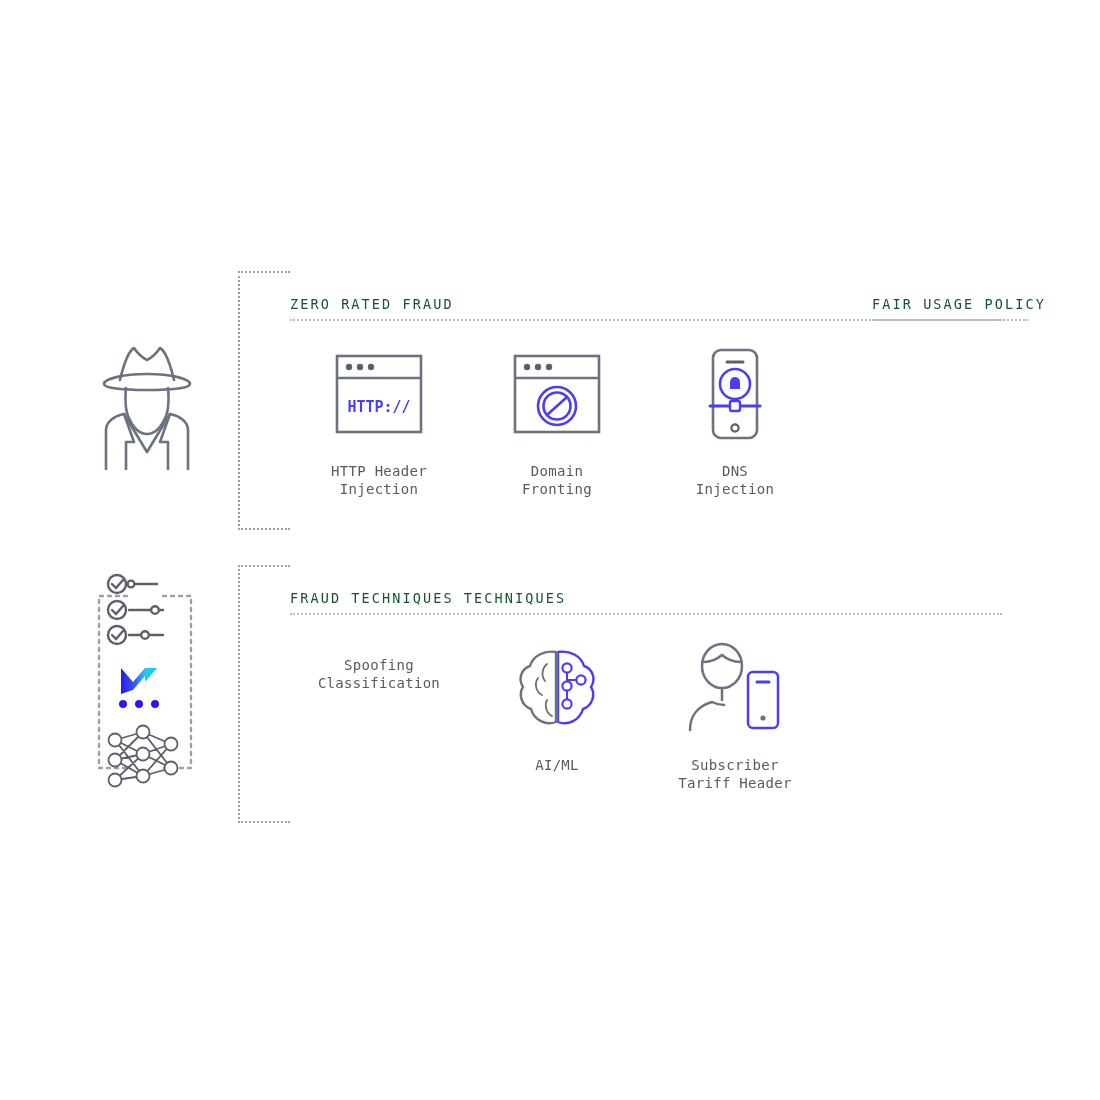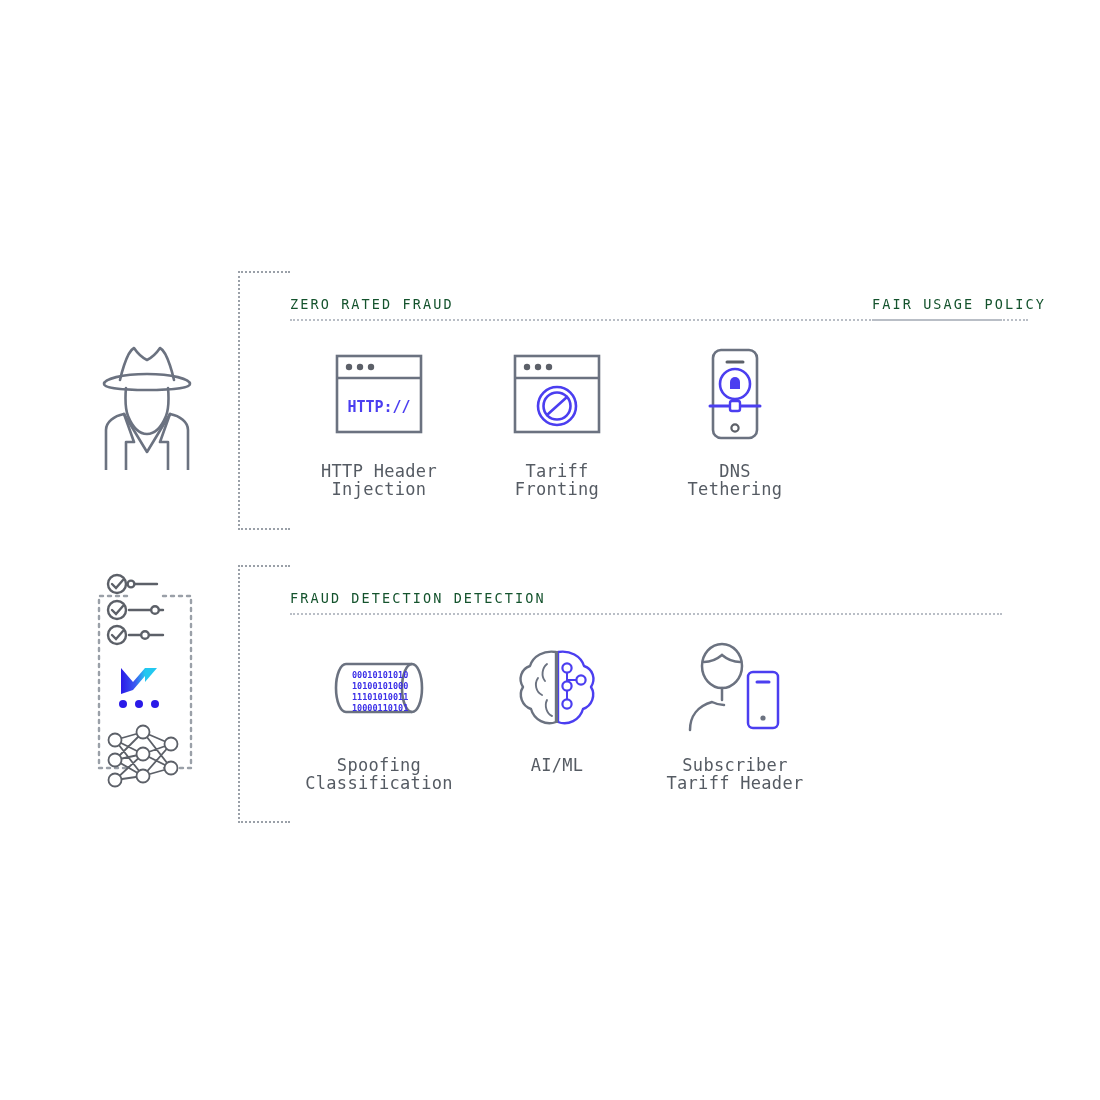--- a/index.html
+++ b/index.html
@@ -98,21 +98,21 @@
   .card-icon {
     width: 110px;
     height: 100px;
     display: flex;
     align-items: center;
     justify-content: center;
   }
   .card-label {
     margin-top: 18px;
     font-family: "DejaVu Sans Mono", monospace;
-    font-size: 17px;
+    font-size: 14px;
     line-height: 18px;
     color: #555b63;
     text-align: center;
     white-space: pre-line;
     letter-spacing: 0.3px;
   }
 </style>
 </head>
 <body>
 
@@ -225,69 +225,59 @@
             <rect x="13" y="12" width="84" height="76" fill="#ffffff" stroke="#6b7280" stroke-width="2.6"></rect>
             <line x1="13" y1="34" x2="97" y2="34" stroke="#6b7280" stroke-width="2.6"></line>
             <circle cx="25" cy="23" r="3.2" fill="#5c6068"></circle>
             <circle cx="36" cy="23" r="3.2" fill="#5c6068"></circle>
             <circle cx="47" cy="23" r="3.2" fill="#5c6068"></circle>
             <circle cx="55" cy="62" r="19" fill="none" stroke="#4b3ef0" stroke-width="2.6"></circle>
             <circle cx="55" cy="62" r="13.5" fill="none" stroke="#4b3ef0" stroke-width="2.6"></circle>
             <line x1="45" y1="71" x2="65" y2="53" stroke="#4b3ef0" stroke-width="2.6" stroke-linecap="round"></line>
           </svg>
         </div>
-        <div class="card-label">Tariff
+        <div class="card-label">Domain
 Fronting</div>
       </div>
 
       <div class="card">
         <div class="card-icon">
           <svg viewBox="0 0 110 100" width="110" height="100">
             <rect x="33" y="6" width="44" height="88" rx="8" fill="#ffffff" stroke="#6b7280" stroke-width="2.6"></rect>
             <line x1="47" y1="18" x2="63" y2="18" stroke="#5c6068" stroke-width="3" stroke-linecap="round"></line>
             <line x1="30" y1="62" x2="80" y2="62" stroke="#4b3ef0" stroke-width="3" stroke-linecap="round"></line>
             <rect x="50" y="57" width="10" height="10" rx="2" fill="#ffffff" stroke="#4b3ef0" stroke-width="2.4"></rect>
             <line x1="55" y1="50" x2="55" y2="57" stroke="#4b3ef0" stroke-width="2.4"></line>
             <circle cx="55" cy="40" r="15" fill="#ffffff" stroke="#4b3ef0" stroke-width="2.6"></circle>
             <path d="M50 45 L50 38 A5 5 0 0 1 60 38 L60 45 Z" fill="#4b3ef0"></path>
             <circle cx="55" cy="84" r="3.6" fill="none" stroke="#5c6068" stroke-width="2.2"></circle>
           </svg>
         </div>
         <div class="card-label">DNS
-Tethering</div>
+Injection</div>
       </div>
 
 
     </div>
   </div>
 
   <div class="bracket bottom"></div>
 
   <div class="section bottom">
 
     <div class="headers">
       <div class="hdr fraud">
-        <div class="hdr-text">FRAUD DETECTION DETECTION</div>
+        <div class="hdr-text">FRAUD TECHNIQUES TECHNIQUES</div>
         <div class="hdr-rule"></div>
       </div>
     </div>
 
     <div class="cards">
 
       <div class="card">
-        <div class="card-icon">
-          <svg viewBox="0 0 110 100" width="110" height="100">
-            <path d="M22 26 L88 26 A10 24 0 0 1 88 74 L22 74 A10 24 0 0 1 22 26 Z" fill="#ffffff" stroke="#6b7280" stroke-width="2.6"></path>
-            <path d="M88 26 A10 24 0 0 0 88 74" fill="none" stroke="#6b7280" stroke-width="2.6"></path>
-            <text x="28" y="40" fill="#3b2fe8" font-family="DejaVu Sans Mono, monospace" font-size="8.5" font-weight="bold">00010101010</text>
-            <text x="28" y="51" fill="#3b2fe8" font-family="DejaVu Sans Mono, monospace" font-size="8.5" font-weight="bold">10100101000</text>
-            <text x="28" y="62" fill="#3b2fe8" font-family="DejaVu Sans Mono, monospace" font-size="8.5" font-weight="bold">11101010011</text>
-            <text x="28" y="73" fill="#3b2fe8" font-family="DejaVu Sans Mono, monospace" font-size="8.5" font-weight="bold">10000110101</text>
-          </svg>
-        </div>
         <div class="card-label">Spoofing
 Classification</div>
       </div>
 
 
       <div class="card">
         <div class="card-icon">
           <svg viewBox="0 0 110 100" width="110" height="100">
             <path d="M54 14 C42 12 31 18 28 28 C19 31 16 41 21 49 C16 57 20 68 29 71
                      C32 82 44 88 54 84 Z" fill="none" stroke="#6b7280" stroke-width="2.4" stroke-linejoin="round"></path>

